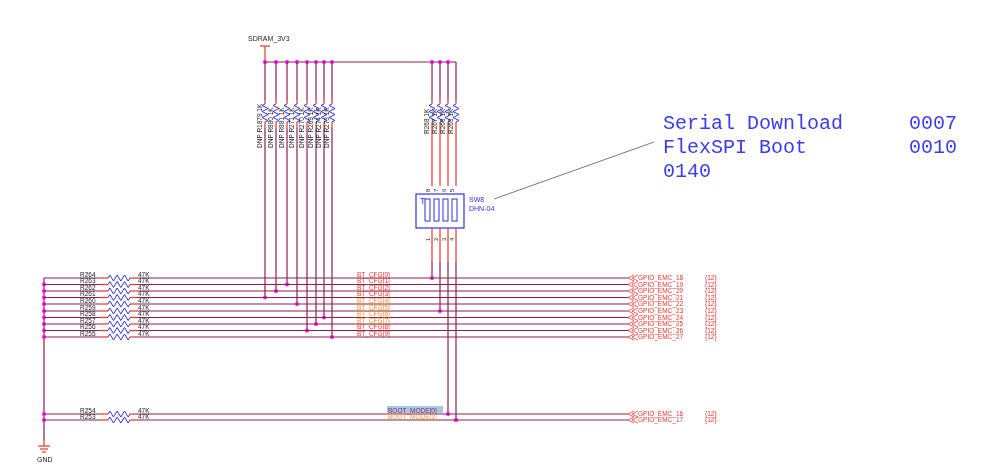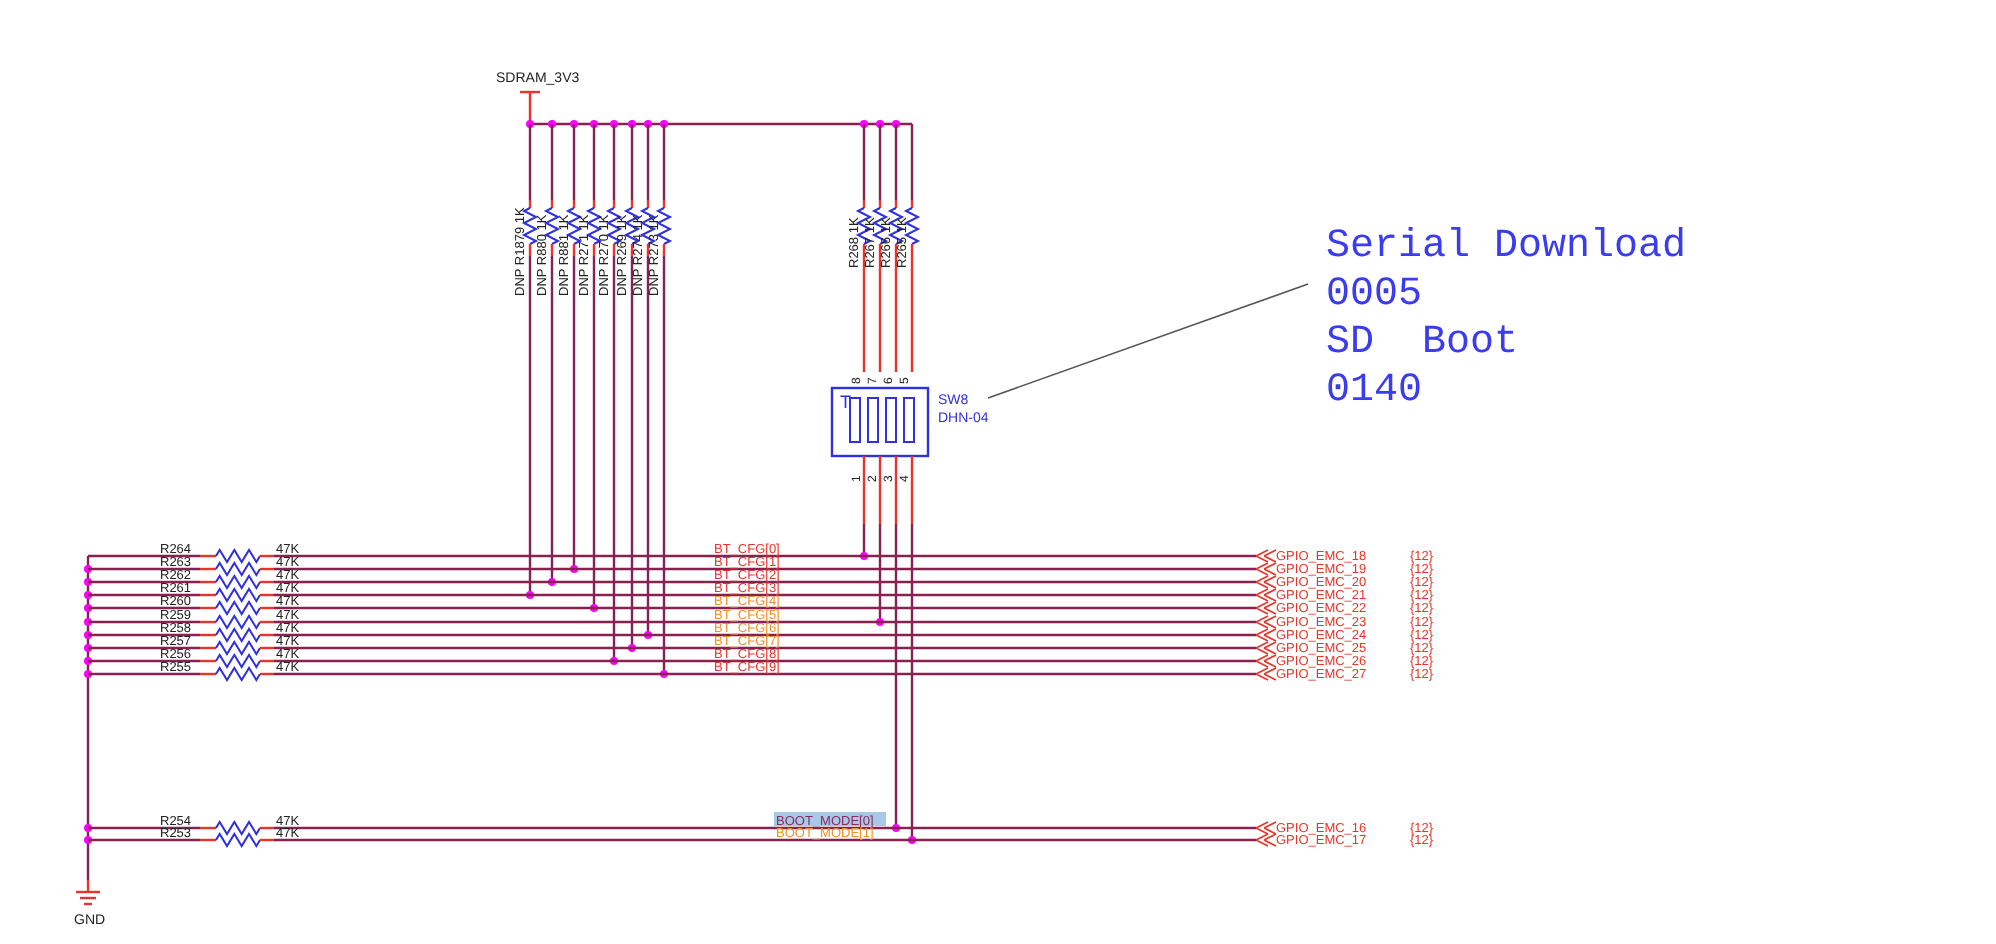--- a/index.html
+++ b/index.html
@@ -1,19 +1,19 @@
 <!DOCTYPE html>
 <html><head>
 <meta charset="utf-8">
 <style>
   html, body { margin:0; padding:0; background:#ffffff; }
   body { width:998px; height:472px; position:relative; overflow:hidden; font-family:"Liberation Sans", sans-serif; }
   #schem { position:absolute; left:0; top:0; }
   .boot-table { position:absolute; left:663px; top:112px; font-family:"Liberation Mono", monospace; font-size:20px; color:#3b3bf0; line-height:24px; }
-  .boot-row { display:flex; white-space:pre;flex-direction:column; }
+  .boot-row { display:flex; white-space:pre; }
   .boot-name { width:246px; }
 </style>
 </head>
 <body>
 
 <svg id="schem" width="998" height="472">
     <text x="248" y="41" fill="#222" font-size="7" font-family="Liberation Sans, sans-serif">SDRAM_3V3</text>
     <line x1="265" y1="46" x2="265" y2="62" stroke="#e8342a" stroke-width="1.2"></line>
     <line x1="260" y1="46" x2="270" y2="46" stroke="#e8342a" stroke-width="1.2"></line>
     <line x1="265" y1="62" x2="456" y2="62" stroke="#8a2050" stroke-width="1.2"></line>
@@ -287,15 +287,16 @@
     <line x1="137" y1="420" x2="628" y2="420" stroke="#8a2050" stroke-width="1.2"></line>
     <text x="80" y="418.5" fill="#222" font-size="6.5" font-family="Liberation Sans, sans-serif">R253</text>
     <text x="138" y="418.5" fill="#222" font-size="6.5" font-family="Liberation Sans, sans-serif">47K</text>
     <text x="388" y="418.5" fill="#f0902a" font-size="6.5" font-family="Liberation Sans, sans-serif">BOOT_MODE[1]</text>
     <path d="M628,420 l6,-3 M628,420 l6,3 M632,420 l6,-3 M632,420 l6,3" stroke="#e8342a" fill="none" stroke-width="0.8"></path>
     <text x="638" y="422" fill="#e8342a" font-size="6.5" font-family="Liberation Sans, sans-serif">GPIO_EMC_17</text>
     <text x="705" y="422" fill="#e8342a" font-size="6.5" font-family="Liberation Sans, sans-serif">{12}</text>
   </svg>
 
 <div class="boot-table">
-  <div class="boot-row"><span class="boot-name">Serial Download</span><span>0005</span></div>
-  <div class="boot-row"><span class="boot-name">SD  Boot</span><span>0140</span></div>
+  <div class="boot-row"><span class="boot-name">Serial Download</span><span>0007</span></div>
+  <div class="boot-row"><span class="boot-name">FlexSPI Boot</span><span>0010</span></div>
+  <div class="boot-row"><span>0140</span></div>
 </div>
 
 </body></html>

